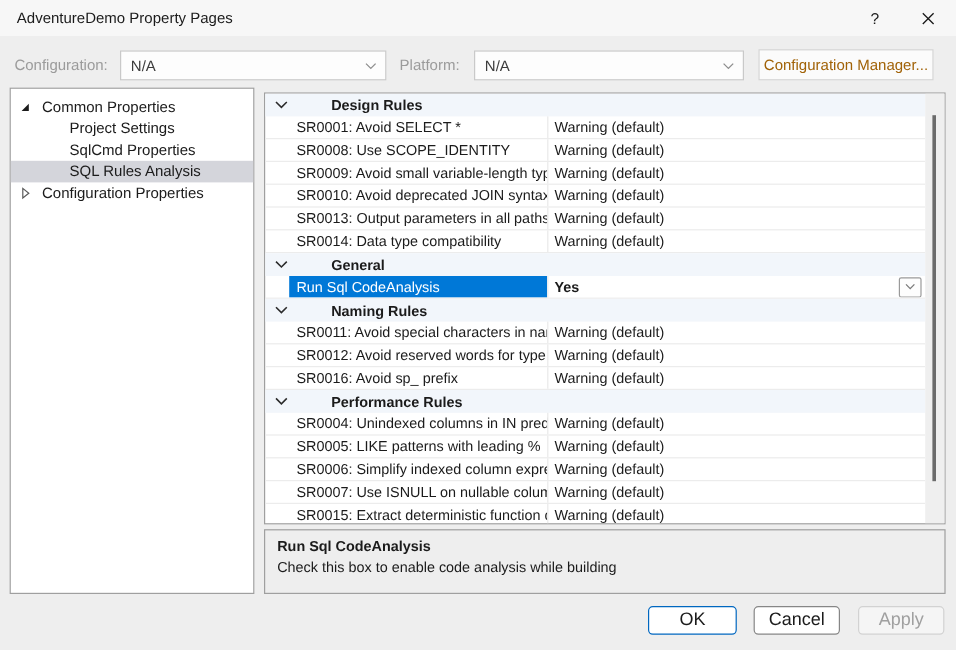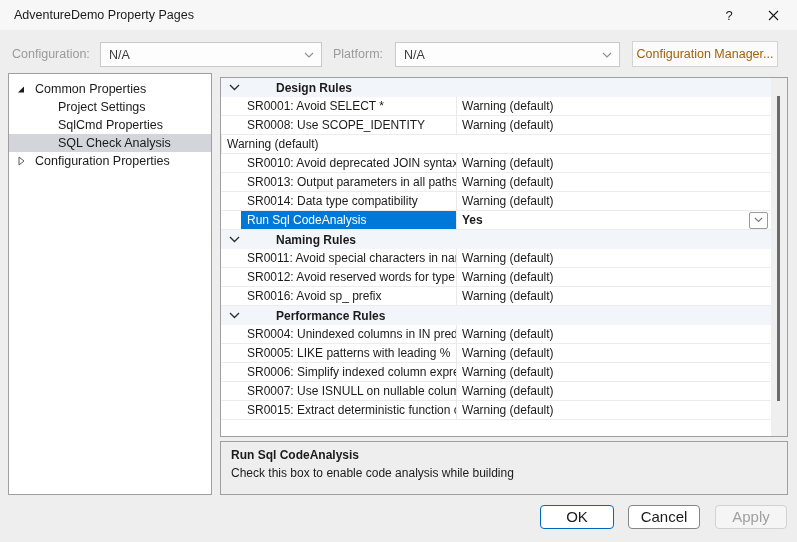--- a/index.html
+++ b/index.html
@@ -113,21 +113,21 @@
       </span>
       <span class="tree-label">Common Properties</span>
     </div>
     <div class="tree-item lvl1">
       <span class="tree-label">Project Settings</span>
     </div>
     <div class="tree-item lvl1">
       <span class="tree-label">SqlCmd Properties</span>
     </div>
     <div class="tree-item lvl1 selected">
-      <span class="tree-label">SQL Check Analysis</span>
+      <span class="tree-label">SQL Rules Analysis</span>
     </div>
     <div class="tree-item lvl0">
       <span class="tree-glyph">
         <svg width="10" height="12" viewBox="0 0 10 12">
           <polygon points="3,2 8,6 3,10" fill="#ffffff" stroke="#5a5a5a" stroke-width="1"></polygon>
         </svg>
       </span>
       <span class="tree-label">Configuration Properties</span>
     </div>
   </div>
@@ -148,20 +148,21 @@
           <span>Warning (default)</span>
         </span>
       </div>
       <div class="grow item">
         <span class="name">SR0008: Use SCOPE_IDENTITY</span>
         <span class="value">
           <span>Warning (default)</span>
         </span>
       </div>
       <div class="grow item">
+        <span class="name">SR0009: Avoid small variable-length typ</span>
         <span class="value">
           <span>Warning (default)</span>
         </span>
       </div>
       <div class="grow item">
         <span class="name">SR0010: Avoid deprecated JOIN syntax</span>
         <span class="value">
           <span>Warning (default)</span>
         </span>
       </div>
@@ -169,20 +170,28 @@
         <span class="name">SR0013: Output parameters in all paths</span>
         <span class="value">
           <span>Warning (default)</span>
         </span>
       </div>
       <div class="grow item">
         <span class="name">SR0014: Data type compatibility</span>
         <span class="value">
           <span>Warning (default)</span>
         </span>
+      </div>
+      <div class="grow cat">
+        <span class="cat-chev">
+          <svg width="11" height="7" viewBox="0 0 11 7">
+            <polyline points="1,1 5.5,5.5 10,1" fill="none" stroke="#2b2b2b" stroke-width="1.3"></polyline>
+          </svg>
+        </span>
+        <span class="cat-label">General</span>
       </div>
       <div class="grow item selected">
         <span class="name">
           <span class="hl">Run Sql CodeAnalysis</span>
         </span>
         <span class="value">
           <span>Yes</span>
           <span class="dd-btn">
             <span>
               <svg width="9" height="6" viewBox="0 0 9 6">

